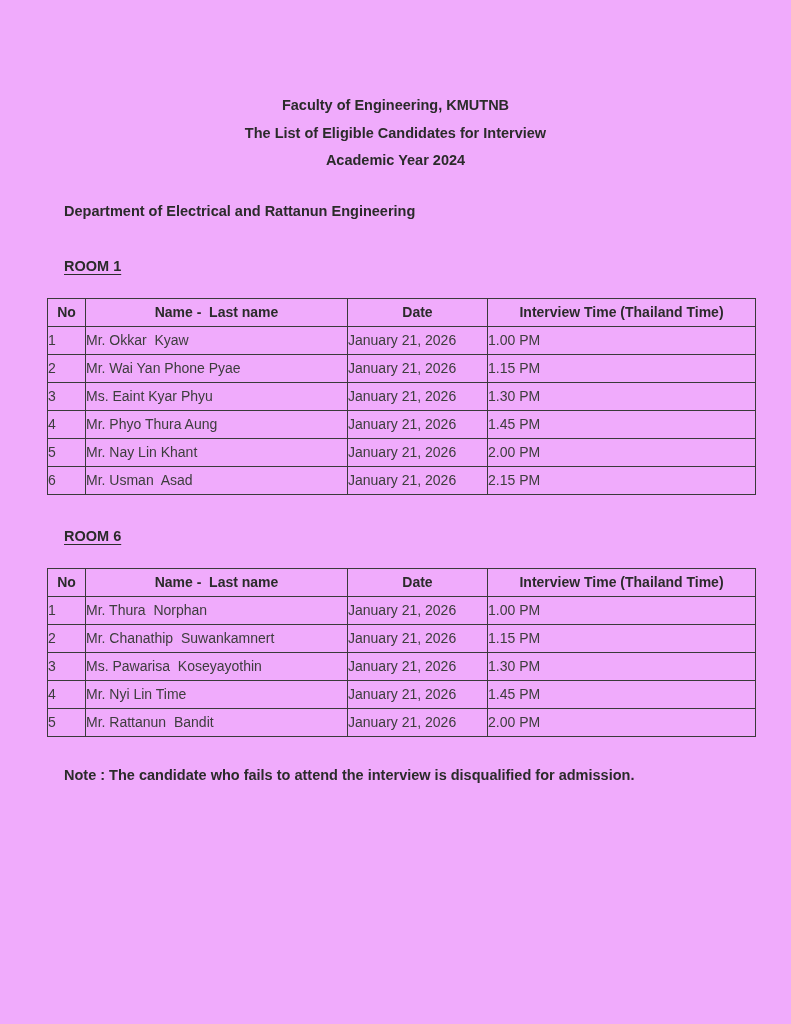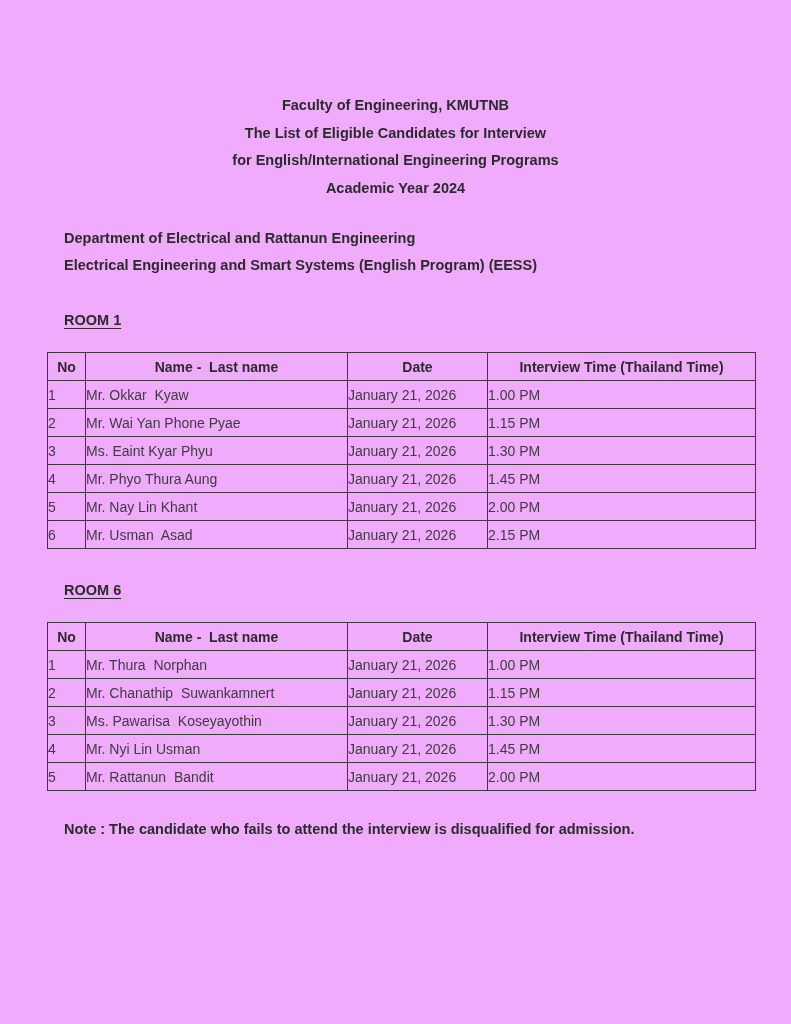--- a/index.html
+++ b/index.html
@@ -96,27 +96,25 @@
   }
 </style>
 </head>
 <body>
 
 <div class="page">
 
   <header class="titles">
     <div class="title-line">Faculty of Engineering, KMUTNB</div>
     <div class="title-line">The List of Eligible Candidates for Interview</div>
-    <div class="title-line">for English/International Engineering Programs</div>
     <div class="title-line">Academic Year 2024</div>
   </header>
 
   <section class="dept">
     <div class="dept-line">Department of Electrical and Rattanun Engineering</div>
-    <div class="dept-line">Electrical Engineering and Smart Systems (English Program) (EESS)</div>
   </section>
 
   <section>
     <div class="room-label">ROOM 1</div>
     <table class="roster">
       <colgroup>
         <col class="w-no">
           <col class="w-name">
           <col class="w-date">
           <col class="w-time">
@@ -201,21 +199,21 @@
           <td class="c-time">1.15 PM</td>
         </tr>
         <tr>
           <td class="c-no">3</td>
           <td class="c-name">Ms. Pawarisa  Koseyayothin</td>
           <td class="c-date">January 21, 2026</td>
           <td class="c-time">1.30 PM</td>
         </tr>
         <tr>
           <td class="c-no">4</td>
-          <td class="c-name">Mr. Nyi Lin Usman</td>
+          <td class="c-name">Mr. Nyi Lin Time</td>
           <td class="c-date">January 21, 2026</td>
           <td class="c-time">1.45 PM</td>
         </tr>
         <tr>
           <td class="c-no">5</td>
           <td class="c-name">Mr. Rattanun  Bandit</td>
           <td class="c-date">January 21, 2026</td>
           <td class="c-time">2.00 PM</td>
         </tr>
       </tbody>

